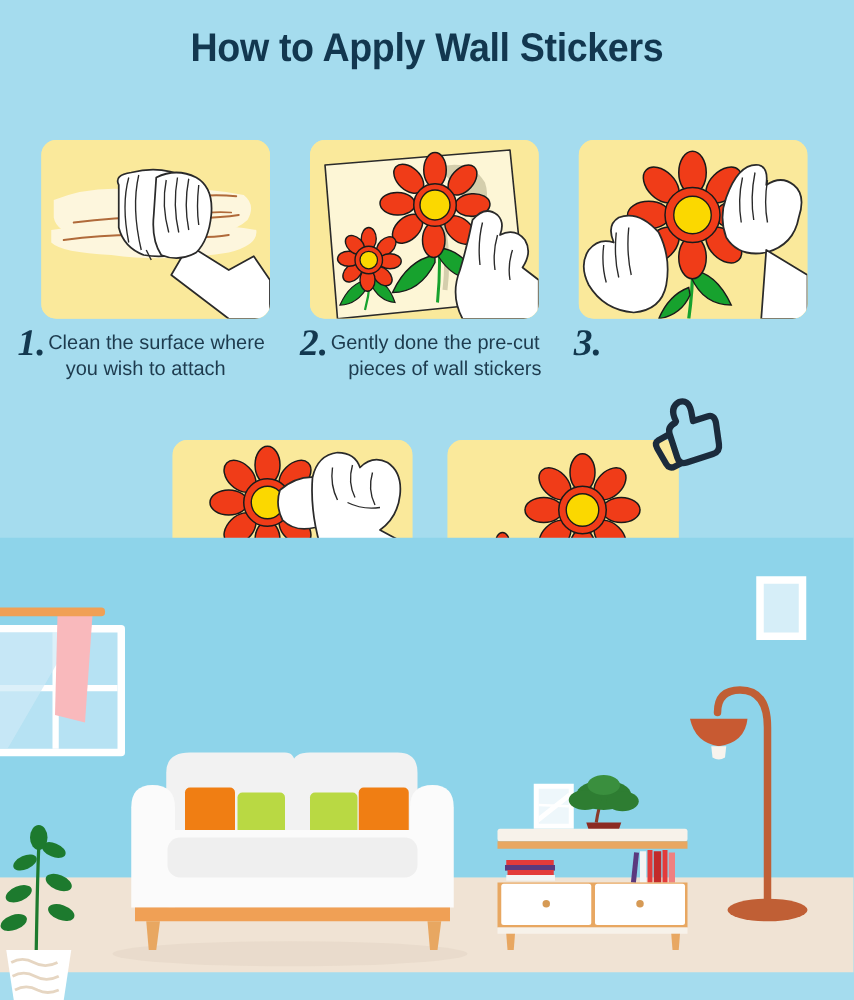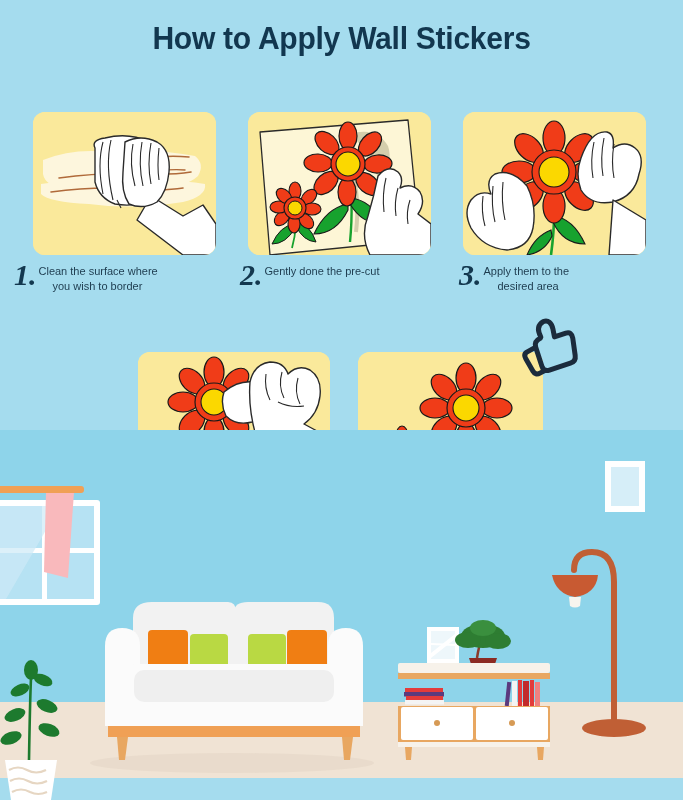--- a/index.html
+++ b/index.html
@@ -32,21 +32,21 @@
   .panel svg { display:block; width:100%; height:100%; }
 
   
   .step { position:absolute; display:flex; align-items:flex-start; }
   .step .num {
     font-size:30px; font-weight:bold; color:#13384f;
     line-height:1; font-family:"Liberation Serif", serif;
     font-style:italic; margin-right:2px; position:relative; top:-2px;
   }
   .step .txt {
-    font-size:11px; color:#1d3b4e; line-height:1.32;
+    font-size:16px; color:#1d3b4e; line-height:1.32;
     padding-top:2px; font-family:"Liberation Sans", sans-serif;
   }
   .step .txt .l2 { display:block; padding-left:14px; }
   .step.wide .txt .l2 { padding-left:12px; }
 
   
   .room { position:absolute; left:0; top:430px; width:683px; height:370px; }
   .room svg { display:block; }
 
   .thumbsup { position:absolute; left:518px; top:315px; width:62px; height:62px; }
@@ -258,37 +258,34 @@
       <path d="M26 20 Q24 8 33 6 Q41 6 40 16 L39 24 L51 24 Q57 24 56 31 L53 48 Q52 54 46 54 L24 54 Q18 54 18 48 L18 28 Q18 22 25 21 Z" fill="none" stroke="#1b2b3c" stroke-width="5" stroke-linejoin="round"></path>
       <path d="M18 28 L8 30 Q4 31 5 36 L8 50 Q9 55 14 54 L20 53" fill="none" stroke="#1b2b3c" stroke-width="5" stroke-linejoin="round"></path>
     </g>
   </svg>
 </div>
 
 <div class="step" style="left:14px; top:262px; width:215px;">
   <span class="num">1.</span>
   <span class="txt">
     <span>Clean the surface where</span>
-    <span class="l2">you wish to border</span>
+    <span class="l2">you wish to attach</span>
   </span>
 </div>
 
 <div class="step" style="left:240px; top:262px; width:218px;">
   <span class="num">2.</span>
   <span class="txt">
     <span>Gently done the pre-cut</span>
+    <span class="l2">pieces of wall stickers</span>
   </span>
 </div>
 
 <div class="step" style="left:459px; top:262px; width:212px;">
   <span class="num">3.</span>
-  <span class="txt">
-    <span>Apply them to the</span>
-    <span class="l2">desired area</span>
-  </span>
 </div>
 
 <div class="step wide" style="left:103px; top:502px; width:250px;">
   <span class="num">4.</span>
   <span class="txt">
     <span>Press firmly along the border</span>
     <span class="l2">and remove air bubbles</span>
   </span>
 </div>
 

